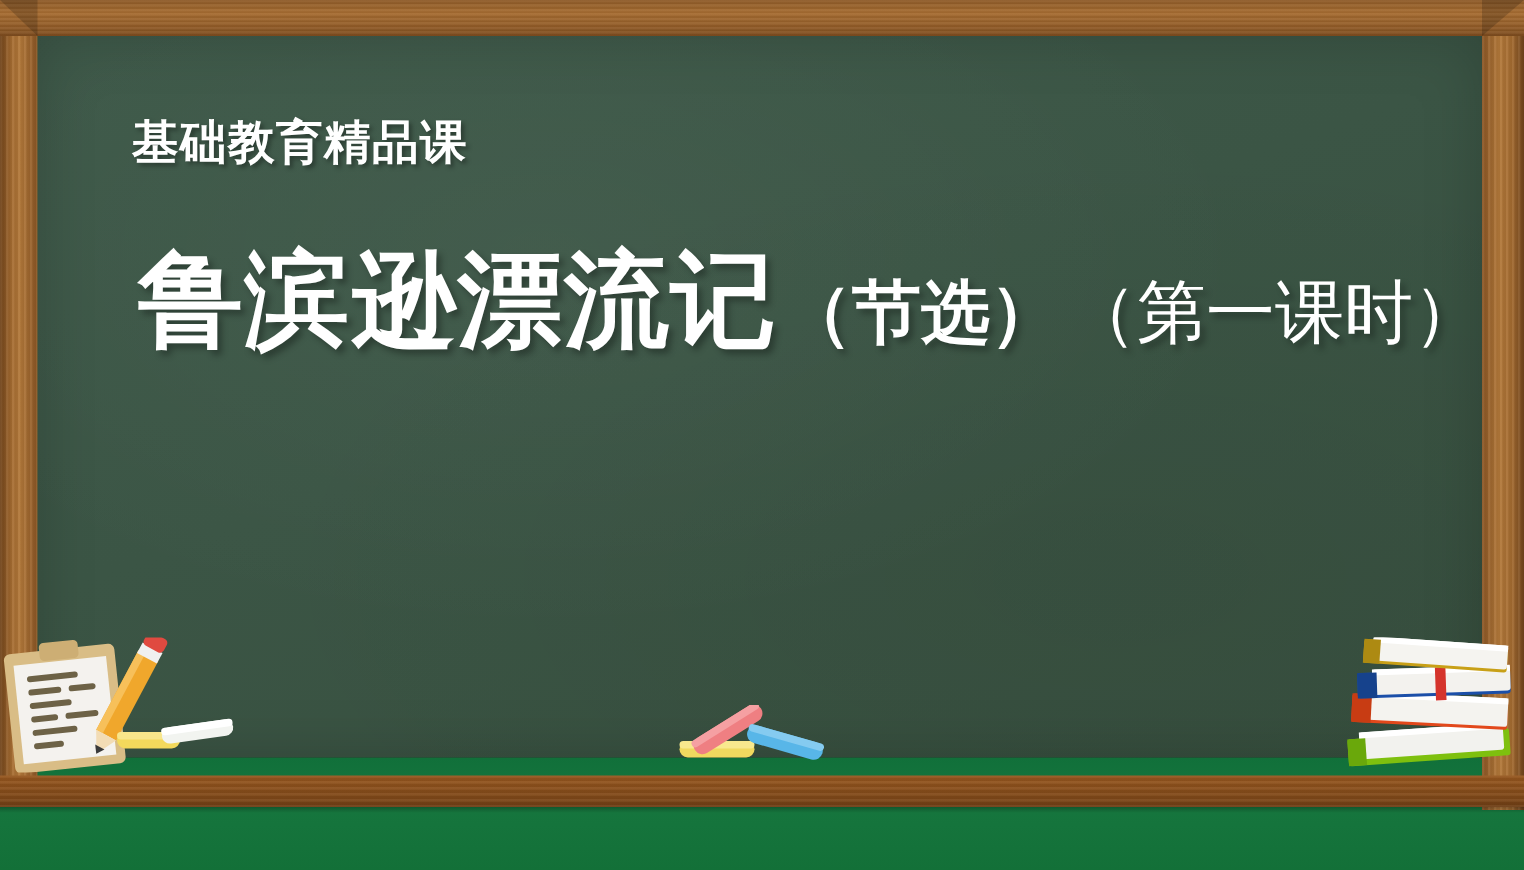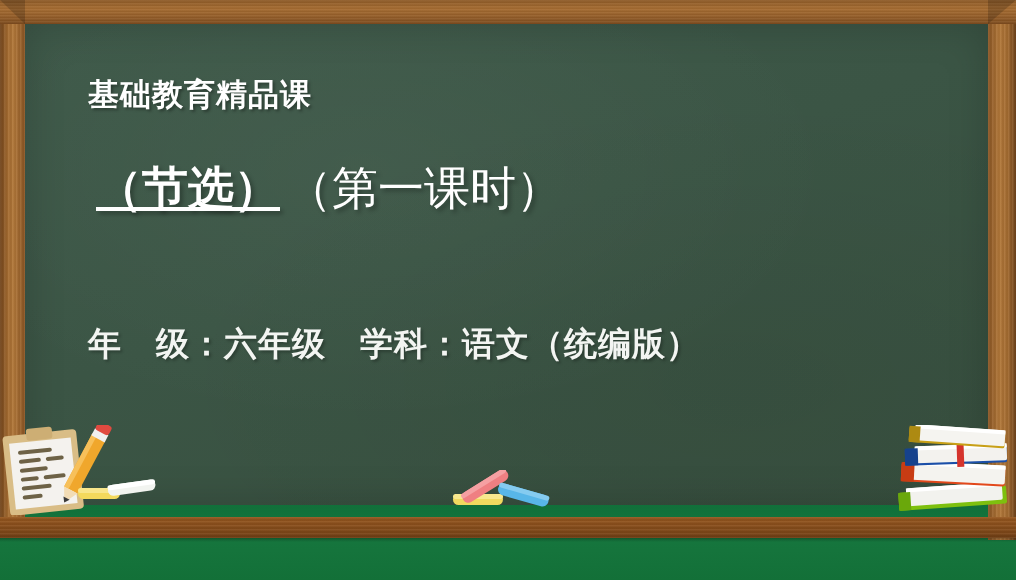--- a/index.html
+++ b/index.html
@@ -109,21 +109,20 @@
     color: #ffffff;
     letter-spacing: 1px;
     line-height: 1;
   }
   .title-sub {
     font-size: 46px;
     font-weight: 700;
     color: #ffffff;
     line-height: 1;
     margin-left: 4px;
-    text-decoration: underline;
   }
   .title-sub2 {
     font-size: 46px;
     font-weight: 400;
     color: #ffffff;
     line-height: 1;
     margin-left: 6px;
   }
 
   .meta {
@@ -183,25 +182,25 @@
 
 <div id="slide">
 
   <div class="wall-green"></div>
 
   <div class="board"></div>
 
   <div class="kicker">基础教育精品课</div>
 
   <div class="title-row">
+    <span class="title-main">鲁滨逊漂流记</span>
     <span class="title-sub">（节选）</span>
     <span class="title-sub2">（第一课时）</span>
   </div>
 
-  <div class="meta meta-1">年　级：六年级　学科：语文（统编版）</div>
 
 
   <div class="frame">
     <div class="frame-left"></div>
     <div class="frame-right"></div>
     <div class="frame-top"></div>
     <div class="frame-corner-tl"></div>
     <div class="frame-corner-tr"></div>
   </div>
 

